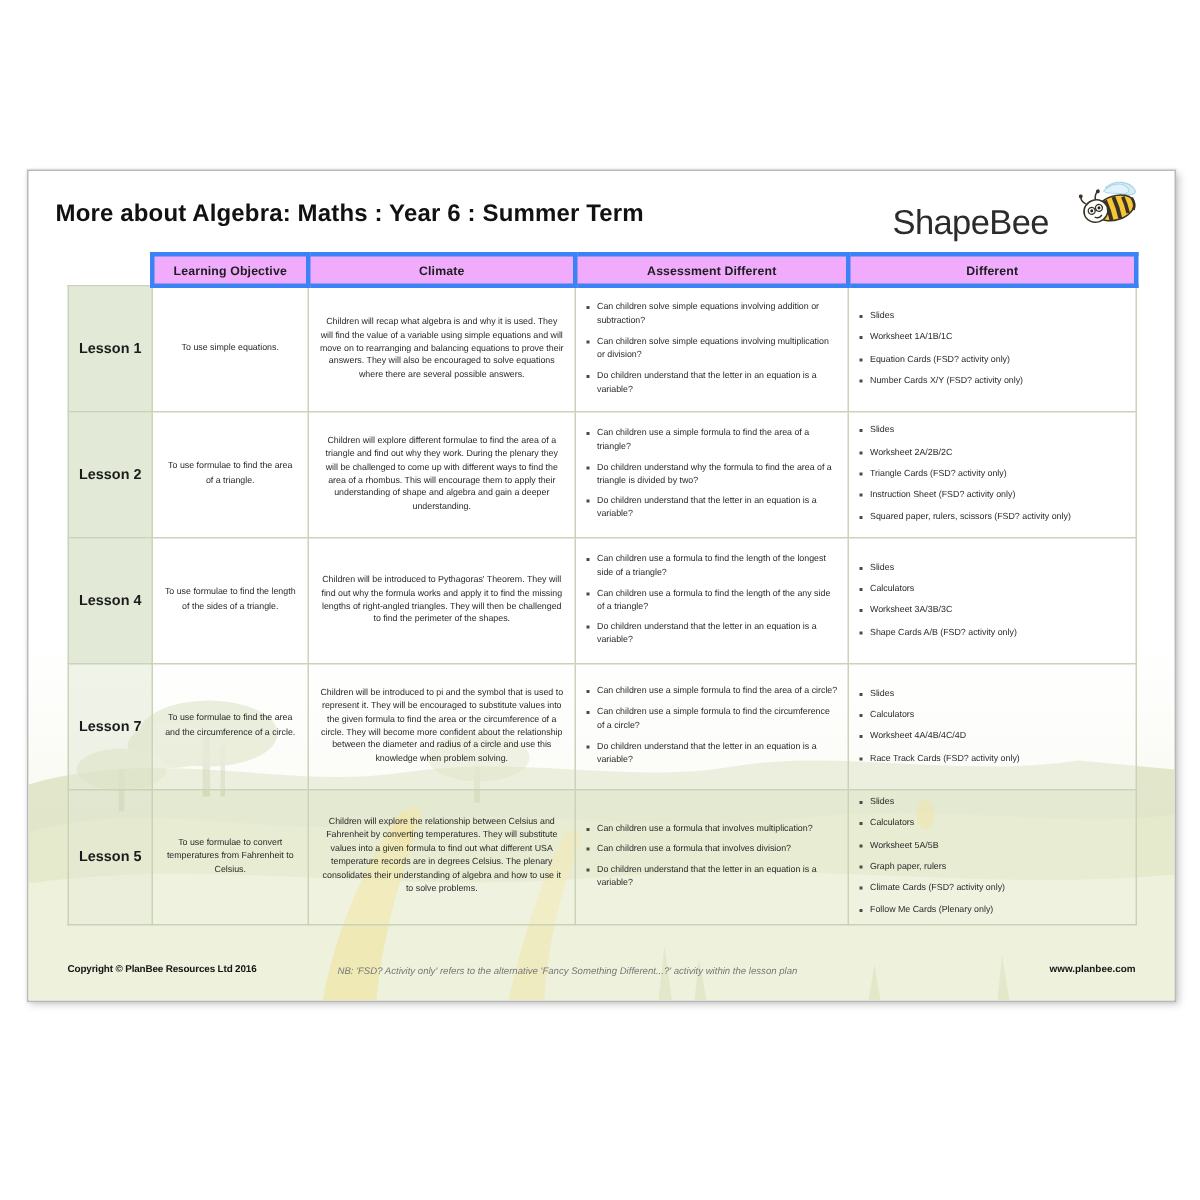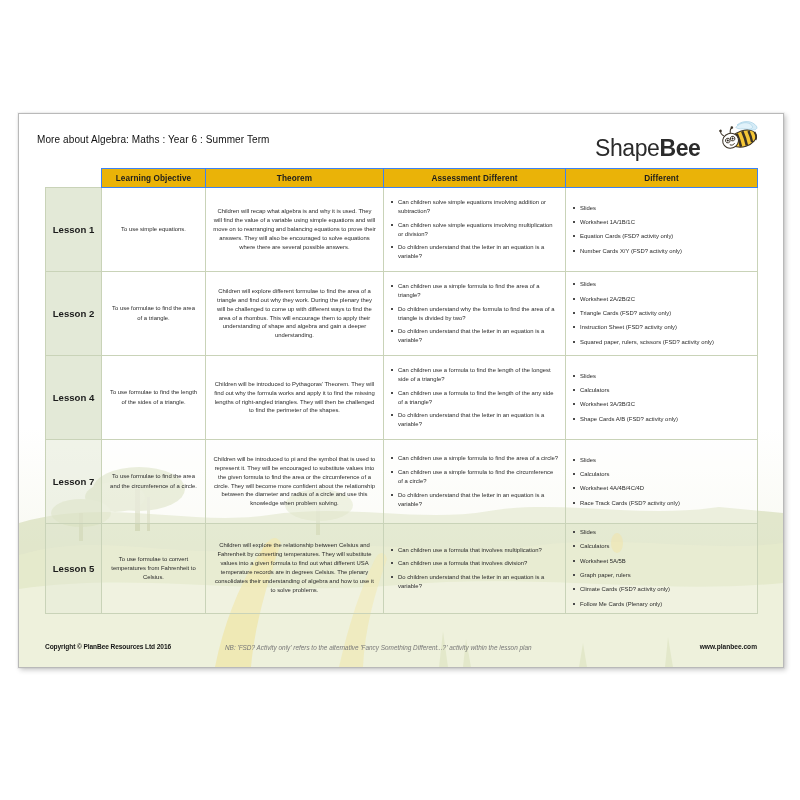--- a/index.html
+++ b/index.html
@@ -33,60 +33,60 @@
 
   
   #doc-header{
     position:relative;
     height:48px;
     padding:6px 16px 0 18px;
   }
   #doc-title{
     position:absolute;
     left:18px; top:20px;
-    font-size:10px;
-    font-weight:400;
+    font-size:16px;
+    font-weight:700;
     letter-spacing:.1px;
     color:#111;
     white-space:nowrap;
   }
   #logo{
     position:absolute;
     right:16px; top:8px;
     width:172px; height:42px;
   }
   #logo-wordmark{
     position:absolute; left:0; bottom:2px;
     font-size:23px;
     letter-spacing:-.4px;
     color:#2b2b2b;
     font-family:"Liberation Sans", sans-serif;
   }
-  #logo-wordmark .b{font-weight:700;}
+  #logo-wordmark .b{font-weight:400;}
   #logo-bee{
     position:absolute; right:2px; top:-2px;
     width:46px;height:34px;
   }
 
   
   table{
     border-collapse:collapse;
     width:712px;
     margin:0 0 0 26px;
     table-layout:fixed;
   }
   col.c-lesson{width:56px;}
   col.c-obj{width:104px;}
   col.c-over{width:178px;}
   col.c-ass{width:182px;}
   col.c-res{width:192px;}
 
   thead th{
-    background:#eab308;
-    border:1px solid #3b82f6;
+    background:#f0abfc;
+    border:3px solid #3b82f6;
     font-size:8.2px;
     font-weight:700;
     color:#1d1d1d;
     padding:5px 3px 4px;
     text-align:center;
     letter-spacing:.1px;
   }
   thead th.blank{
     background:transparent;
     border:none;
@@ -289,21 +289,21 @@
         <col class="c-lesson">
           <col class="c-obj">
           <col class="c-over">
           <col class="c-ass">
           <col class="c-res">
       </colgroup>
       <thead>
         <tr>
           <th class="blank"></th>
           <th>Learning Objective</th>
-          <th>Theorem</th>
+          <th>Climate</th>
           <th>Assessment Different</th>
           <th>Different</th>
         </tr>
       </thead>
       <tbody>
 
         <tr class="lesson-row">
           <td class="lesson-cell">Lesson 1</td>
           <td class="obj-cell">To use simple equations.</td>
           <td class="over-cell">Children will recap what algebra is and why it is used. They will find the value of a variable using simple equations and will move on to rearranging and balancing equations to prove their answers. They will also be encouraged to solve equations where there are several possible answers.</td>

